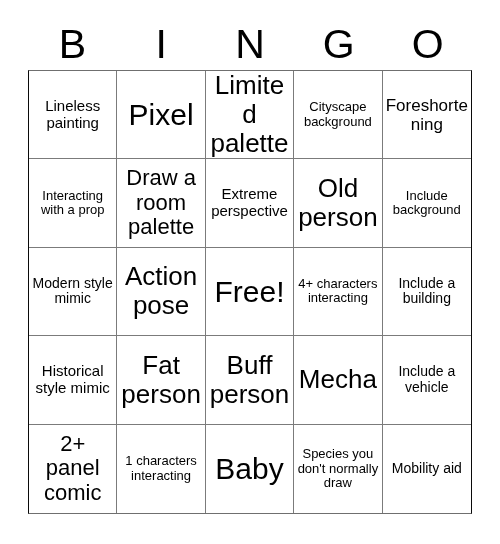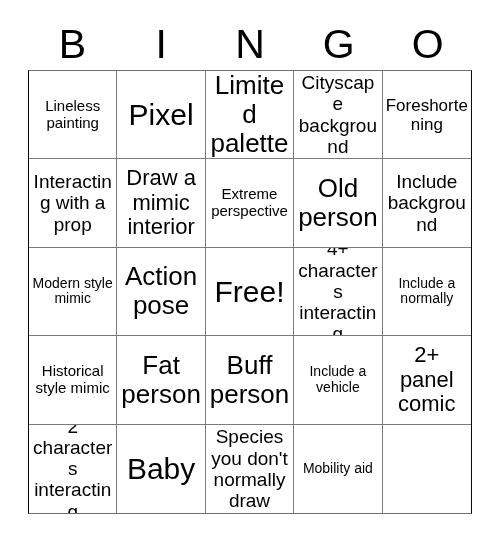--- a/index.html
+++ b/index.html
@@ -86,21 +86,21 @@
     word-wrap: break-word;
     color: #000000;
   }
 
   
   .sz-xxl .cell-text { font-size: 30px; }
   .sz-xl  .cell-text { font-size: 26px; text-align: center; }
   .sz-lg  .cell-text { font-size: 22px; }
   .sz-md  .cell-text { font-size: 14px; }
   .sz-sm  .cell-text { font-size: 15px; }
-  .sz-xs  .cell-text { font-size: 19px; }
+  .sz-xs  .cell-text { font-size: 13px; }
   .sz-xxs .cell-text { font-size: 17px; }
 </style>
 </head>
 <body>
 
 <div id="card">
 
   <div id="header-row">
     <div class="header-letter">B</div>
     <div class="header-letter">I</div>
@@ -123,21 +123,21 @@
         <span class="cell-text">Cityscape background</span>
       </div>
     <div class="cell sz-xxs">
         <span class="cell-text">Foreshortening</span>
       </div>
 
     <div class="cell sz-xs">
         <span class="cell-text">Interacting with a prop</span>
       </div>
     <div class="cell sz-lg">
-        <span class="cell-text">Draw a mimic interior</span>
+        <span class="cell-text">Draw a room palette</span>
       </div>
     <div class="cell sz-sm">
         <span class="cell-text">Extreme perspective</span>
       </div>
     <div class="cell sz-xl">
         <span class="cell-text">Old person</span>
       </div>
     <div class="cell sz-xs">
         <span class="cell-text">Include background</span>
       </div>
@@ -148,41 +148,44 @@
     <div class="cell sz-xl">
         <span class="cell-text">Action pose</span>
       </div>
     <div class="cell sz-xxl">
         <span class="cell-text">Free!</span>
       </div>
     <div class="cell sz-xs">
         <span class="cell-text">4+ characters interacting</span>
       </div>
     <div class="cell sz-md">
-        <span class="cell-text">Include a normally</span>
+        <span class="cell-text">Include a building</span>
       </div>
 
     <div class="cell sz-sm">
         <span class="cell-text">Historical style mimic</span>
       </div>
     <div class="cell sz-xl">
         <span class="cell-text">Fat person</span>
       </div>
     <div class="cell sz-xl">
         <span class="cell-text">Buff person</span>
       </div>
+    <div class="cell sz-xl">
+        <span class="cell-text">Mecha</span>
+      </div>
     <div class="cell sz-md">
         <span class="cell-text">Include a vehicle</span>
       </div>
 
     <div class="cell sz-lg">
         <span class="cell-text">2+ panel comic</span>
       </div>
     <div class="cell sz-xs">
-        <span class="cell-text">2 characters interacting</span>
+        <span class="cell-text">1 characters interacting</span>
       </div>
     <div class="cell sz-xxl">
         <span class="cell-text">Baby</span>
       </div>
     <div class="cell sz-xs">
         <span class="cell-text">Species you don't normally draw</span>
       </div>
     <div class="cell sz-md">
         <span class="cell-text">Mobility aid</span>
       </div>

